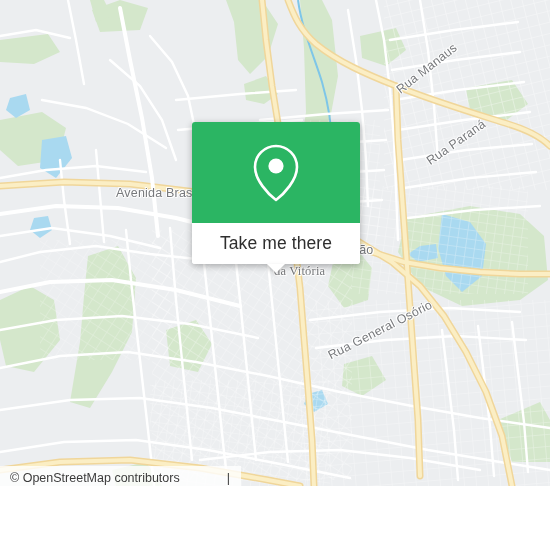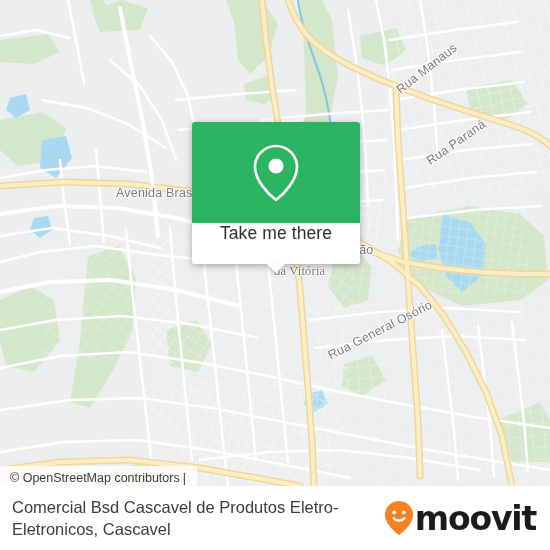--- a/index.html
+++ b/index.html
@@ -59,20 +59,21 @@
     border-radius:3px 3px 0 0;
     display:flex;
     align-items:center;
     justify-content:center;
   }
   .popup-body {
     height:41px;
     background:#ffffff;
     border-radius:0 0 3px 3px;
     display:flex;
+    align-items:center;
     justify-content:center;
   }
   .popup-label {
     font-size:17.5px;
     color:#2f2f2f;
     letter-spacing:0.1px;
   }
   .popup-tail {
     position:absolute;
     left:50%;
@@ -91,20 +92,21 @@
     left:0; top:466px;
     height:20px;
     padding:4px 8px 0 10px;
     display:flex;
     align-items:center;
     background:rgba(255,255,255,0.80);
     font-size:12.5px;
     color:#3b3b3b;
     white-space:nowrap;
     z-index:50;
+    gap:44px;
   }
   .attrib .sep { margin:0 3px; color:#3b3b3b; }
 
   
   .footer {
     position:absolute;
     left:0; top:486px;
     width:550px; height:64px;
     background:#ffffff;
     display:flex;
@@ -293,27 +295,14 @@
       </div>
       <div class="popup-tail"></div>
     </div>
 
     <div class="attrib">
       <span>© OpenStreetMap contributors</span>
       <span class="sep">|</span>
     </div>
   </div>
 
-  <div class="footer">
-    <div class="footer-title">Comercial Bsd Cascavel de Produtos Eletro-Eletronicos, Cascavel</div>
-
-    <div class="brand">
-      <svg width="30" height="36" viewBox="0 0 30 36">
-        <path d="M15 1 C7.3 1 1 7.3 1 15 C1 24 11 32 15 35 C19 32 29 24 29 15 C29 7.3 22.7 1 15 1 Z" fill="#f58220"></path>
-        <circle cx="10.2" cy="12.4" r="1.9" fill="#ffffff"></circle>
-        <circle cx="19.8" cy="12.4" r="1.9" fill="#ffffff"></circle>
-        <path d="M9.6 18.2 C11.6 21.4 18.4 21.4 20.4 18.2" stroke="#ffffff" stroke-width="2.2" fill="none" stroke-linecap="round"></path>
-      </svg>
-      <span class="brand-word">moovit</span>
-    </div>
-  </div>
 
 </div>
 
 </body></html>

